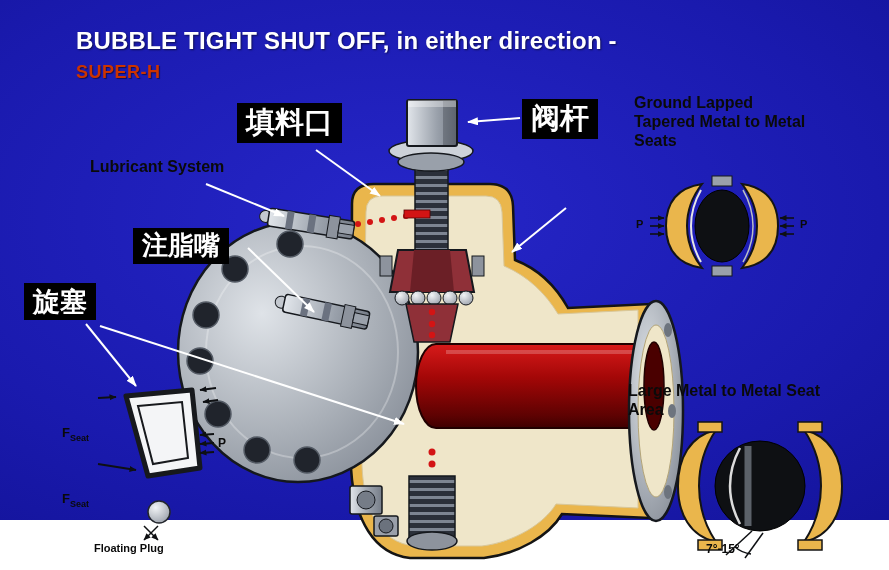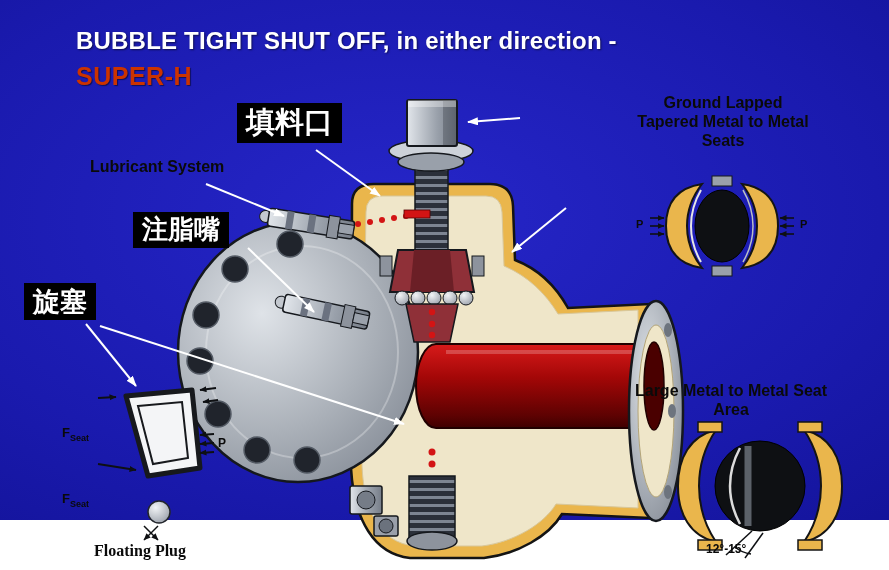--- a/index.html
+++ b/index.html
@@ -7,30 +7,30 @@
   .slide{
     position:relative;width:889px;height:520px;
     background:radial-gradient(ellipse 120% 115% at 45% 42%, #2626c9 0%, #1a1aae 45%, #0b0b80 100%);
   }
   .abs{position:absolute;}
   .title{
     left:76px;top:27px;color:#ffffff;font-weight:bold;font-size:24px;letter-spacing:.2px;
     text-shadow:1px 1px 2px rgba(0,0,0,.55);white-space:nowrap;
   }
   .subtitle{
-    left:76px;top:62px;color:#cc3300;font-weight:bold;font-size:25px;letter-spacing:.5px;
+    left:76px;top:62px;color:#cc3300;font-weight:bold;font-size:18px;letter-spacing:.5px;
     text-shadow:1px 1px 1px rgba(0,0,0,.5);
   }
   .cjk{
     position:absolute;background:#000000;color:#ffffff;font-weight:bold;
     font-size:29px;line-height:1.3;padding:1px 9px;white-space:nowrap;
     font-family:"DejaVu Sans",sans-serif;
   }
   .eng{position:absolute;color:#0a0a0a;font-weight:bold;font-family:"Liberation Sans",sans-serif;}
-  .eng.center{text-align:center;line-height:1.2;}
+  .eng.center{line-height:1.2;}
   .tiny{font-size:11px;}
   .fseat{font-size:13px;margin-top:36px;}
   .fseat sub{font-size:9px;}
   svg.art{position:absolute;left:0;top:0;}
 </style>
 </head>
 <body>
 
 <div class="slide">
 
@@ -235,28 +235,29 @@
       <line x1="206" y1="184" x2="284" y2="216" marker-end="url(#wa)"></line>
       <line x1="86" y1="324" x2="136" y2="386" marker-end="url(#wa)"></line>
       <line x1="100" y1="326" x2="404" y2="424" marker-end="url(#wa)"></line>
     </g>
   </svg>
 
   <div class="abs title">BUBBLE TIGHT SHUT OFF, in either direction -</div>
   <div class="abs subtitle">SUPER-H</div>
 
   <div class="cjk" style="left:237px;top:103px;">填料口</div>
-  <div class="cjk" style="left:133px;top:212px;font-size:26px;">注脂嘴</div>
+  <div class="cjk" style="left:522px;top:99px;">阀杆</div>
+  <div class="cjk" style="left:133px;top:228px;font-size:26px;">注脂嘴</div>
   <div class="cjk" style="left:24px;top:283px;font-size:27px;">旋塞</div>
 
   <div class="eng" style="left:90px;top:158px;font-size:16px;">Lubricant System</div>
   <div class="eng center" style="left:634px;top:93px;width:178px;font-size:16px;">Ground Lapped Tapered Metal to Metal Seats</div>
   <div class="eng center" style="left:628px;top:381px;width:206px;font-size:16px;">Large Metal to Metal Seat Area</div>
-  <div class="eng" style="left:94px;top:542px;font-size:16px;font-family:Liberation Serif, serif;">Floating Plug</div>
-  <div class="eng" style="left:706px;top:542px;font-size:12px;">12°-15°</div>
+  <div class="eng" style="left:94px;top:542px;font-size:11px;">Floating Plug</div>
+  <div class="eng" style="left:706px;top:542px;font-size:12px;">7°-15°</div>
 
   <div class="eng tiny" style="left:636px;top:218px;">P</div>
   <div class="eng tiny" style="left:800px;top:218px;">P</div>
   <div class="eng tiny" style="left:218px;top:436px;font-size:12px;">P</div>
 
   <div class="eng fseat" style="left:62px;top:389px;">
     <span>F</span><sub>Seat</sub>
   </div>
   <div class="eng fseat" style="left:62px;top:455px;">
     <span>F</span><sub>Seat</sub>

